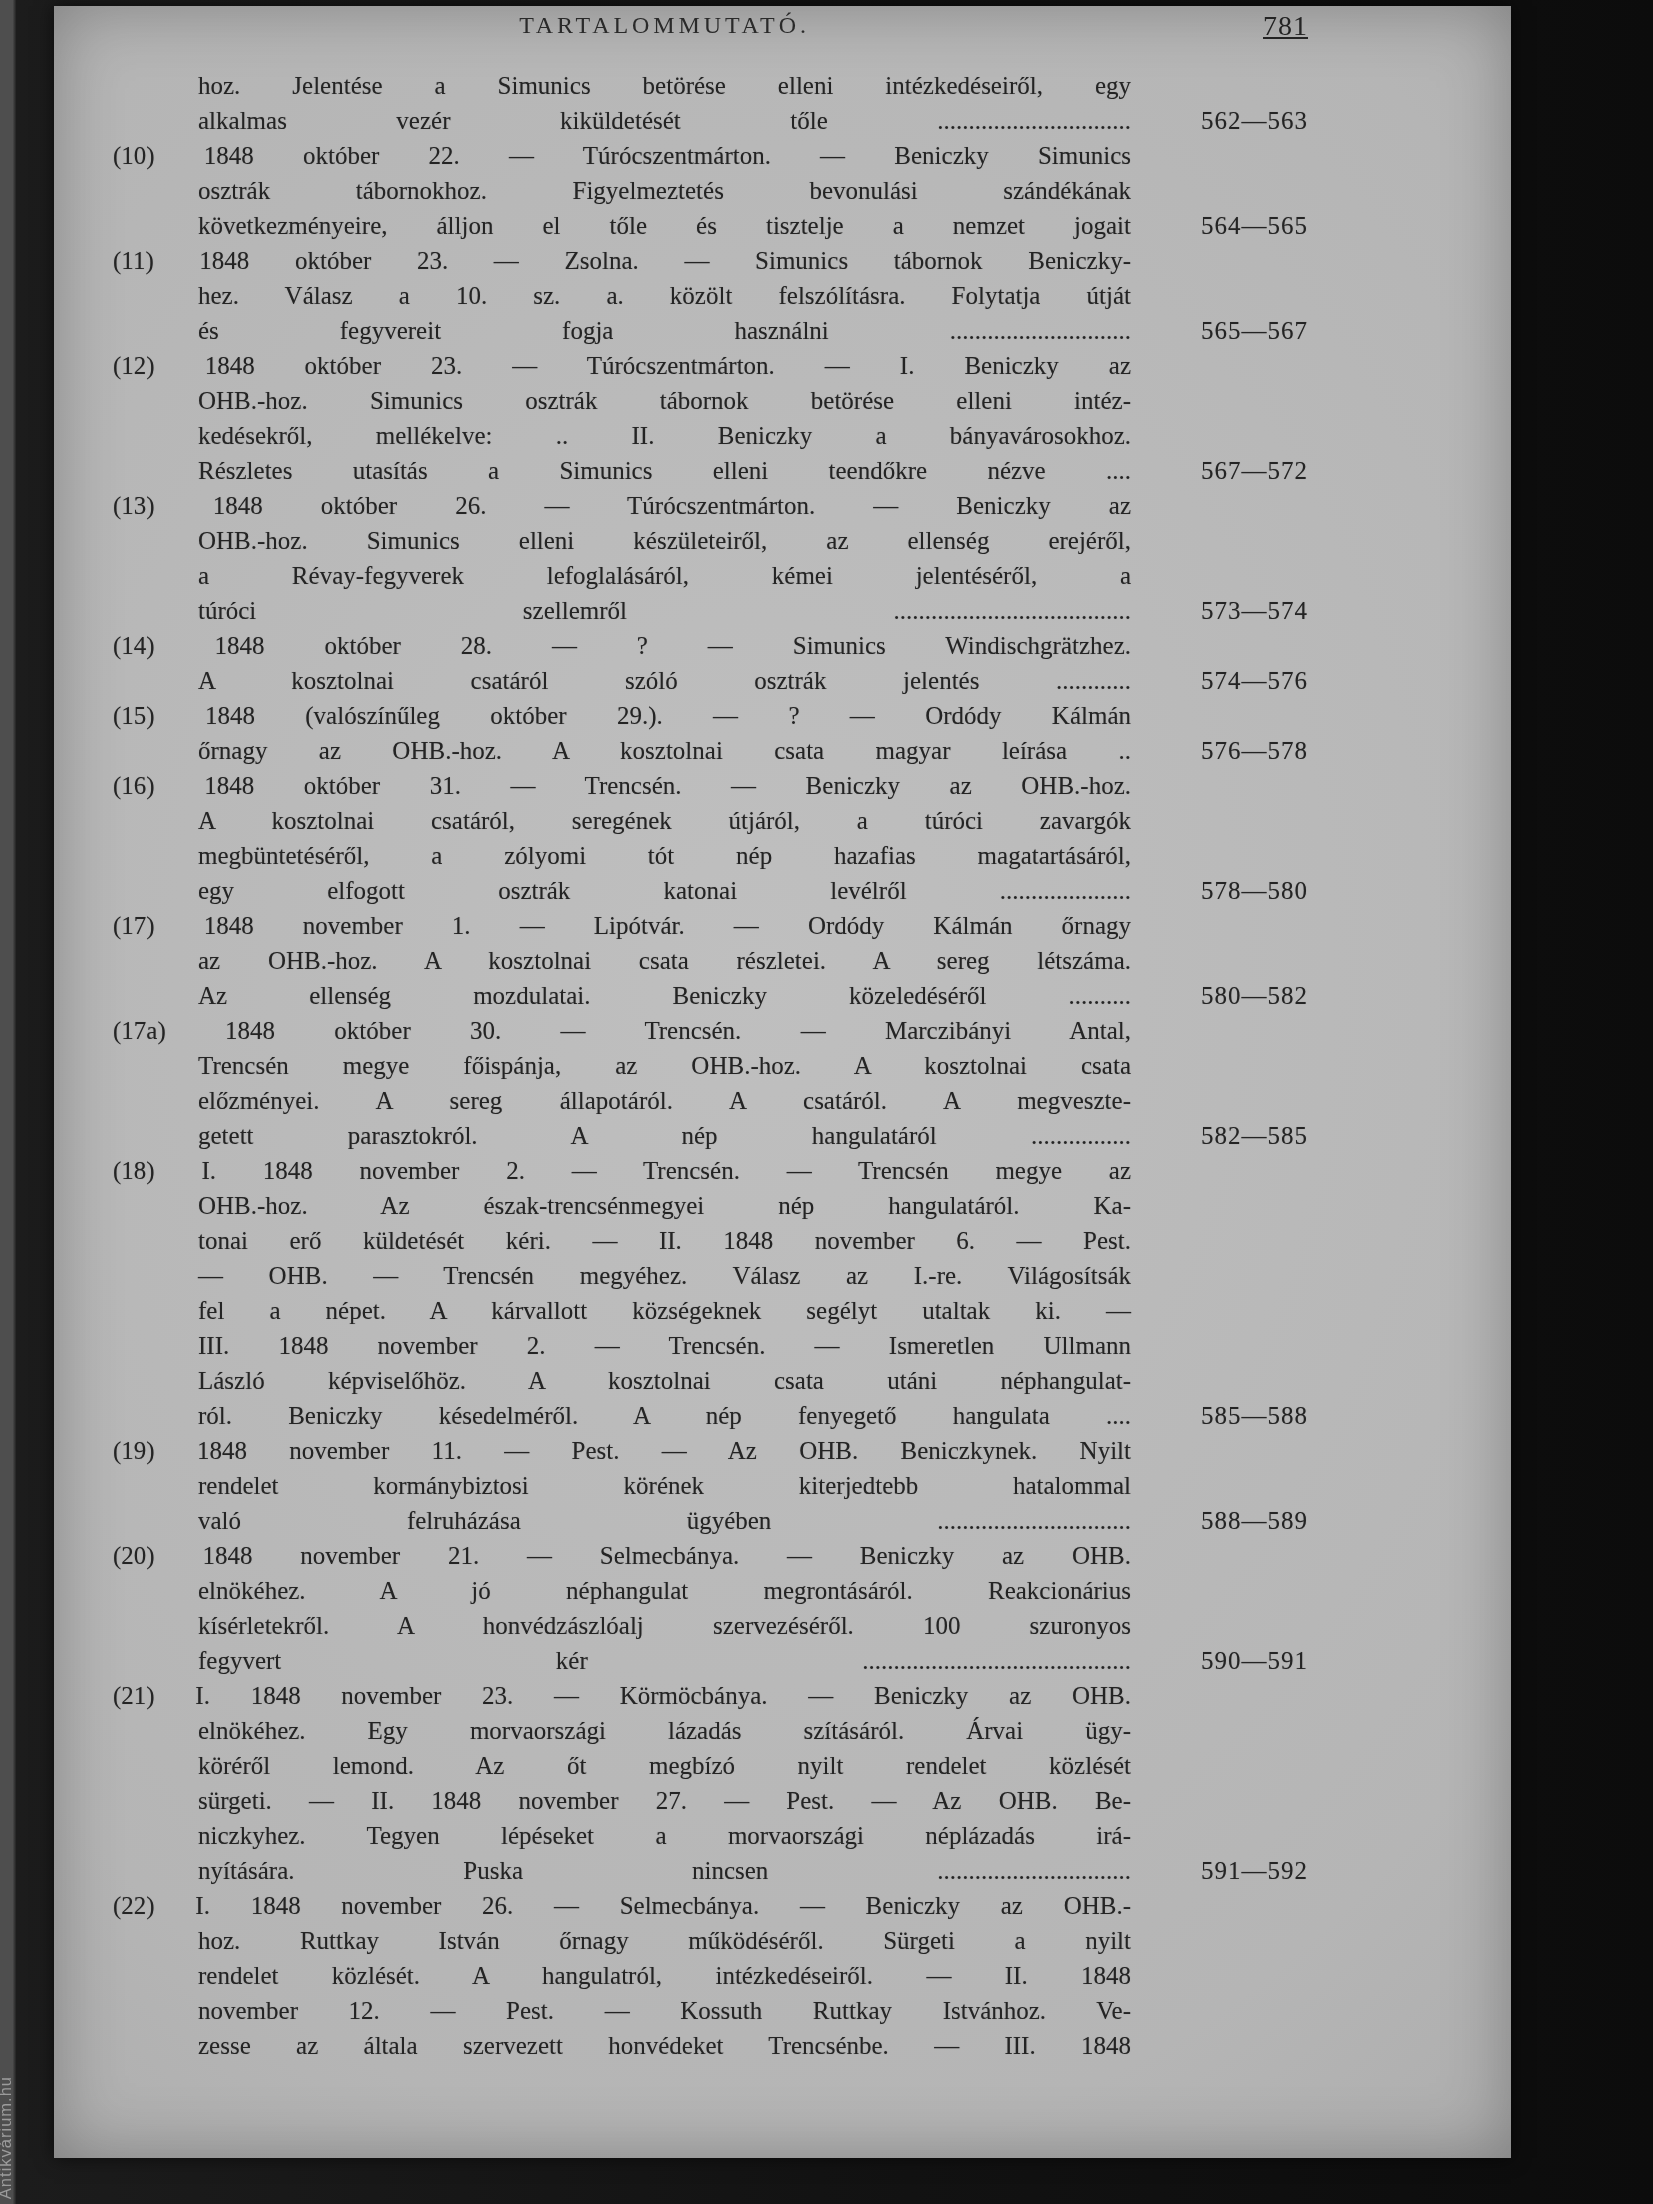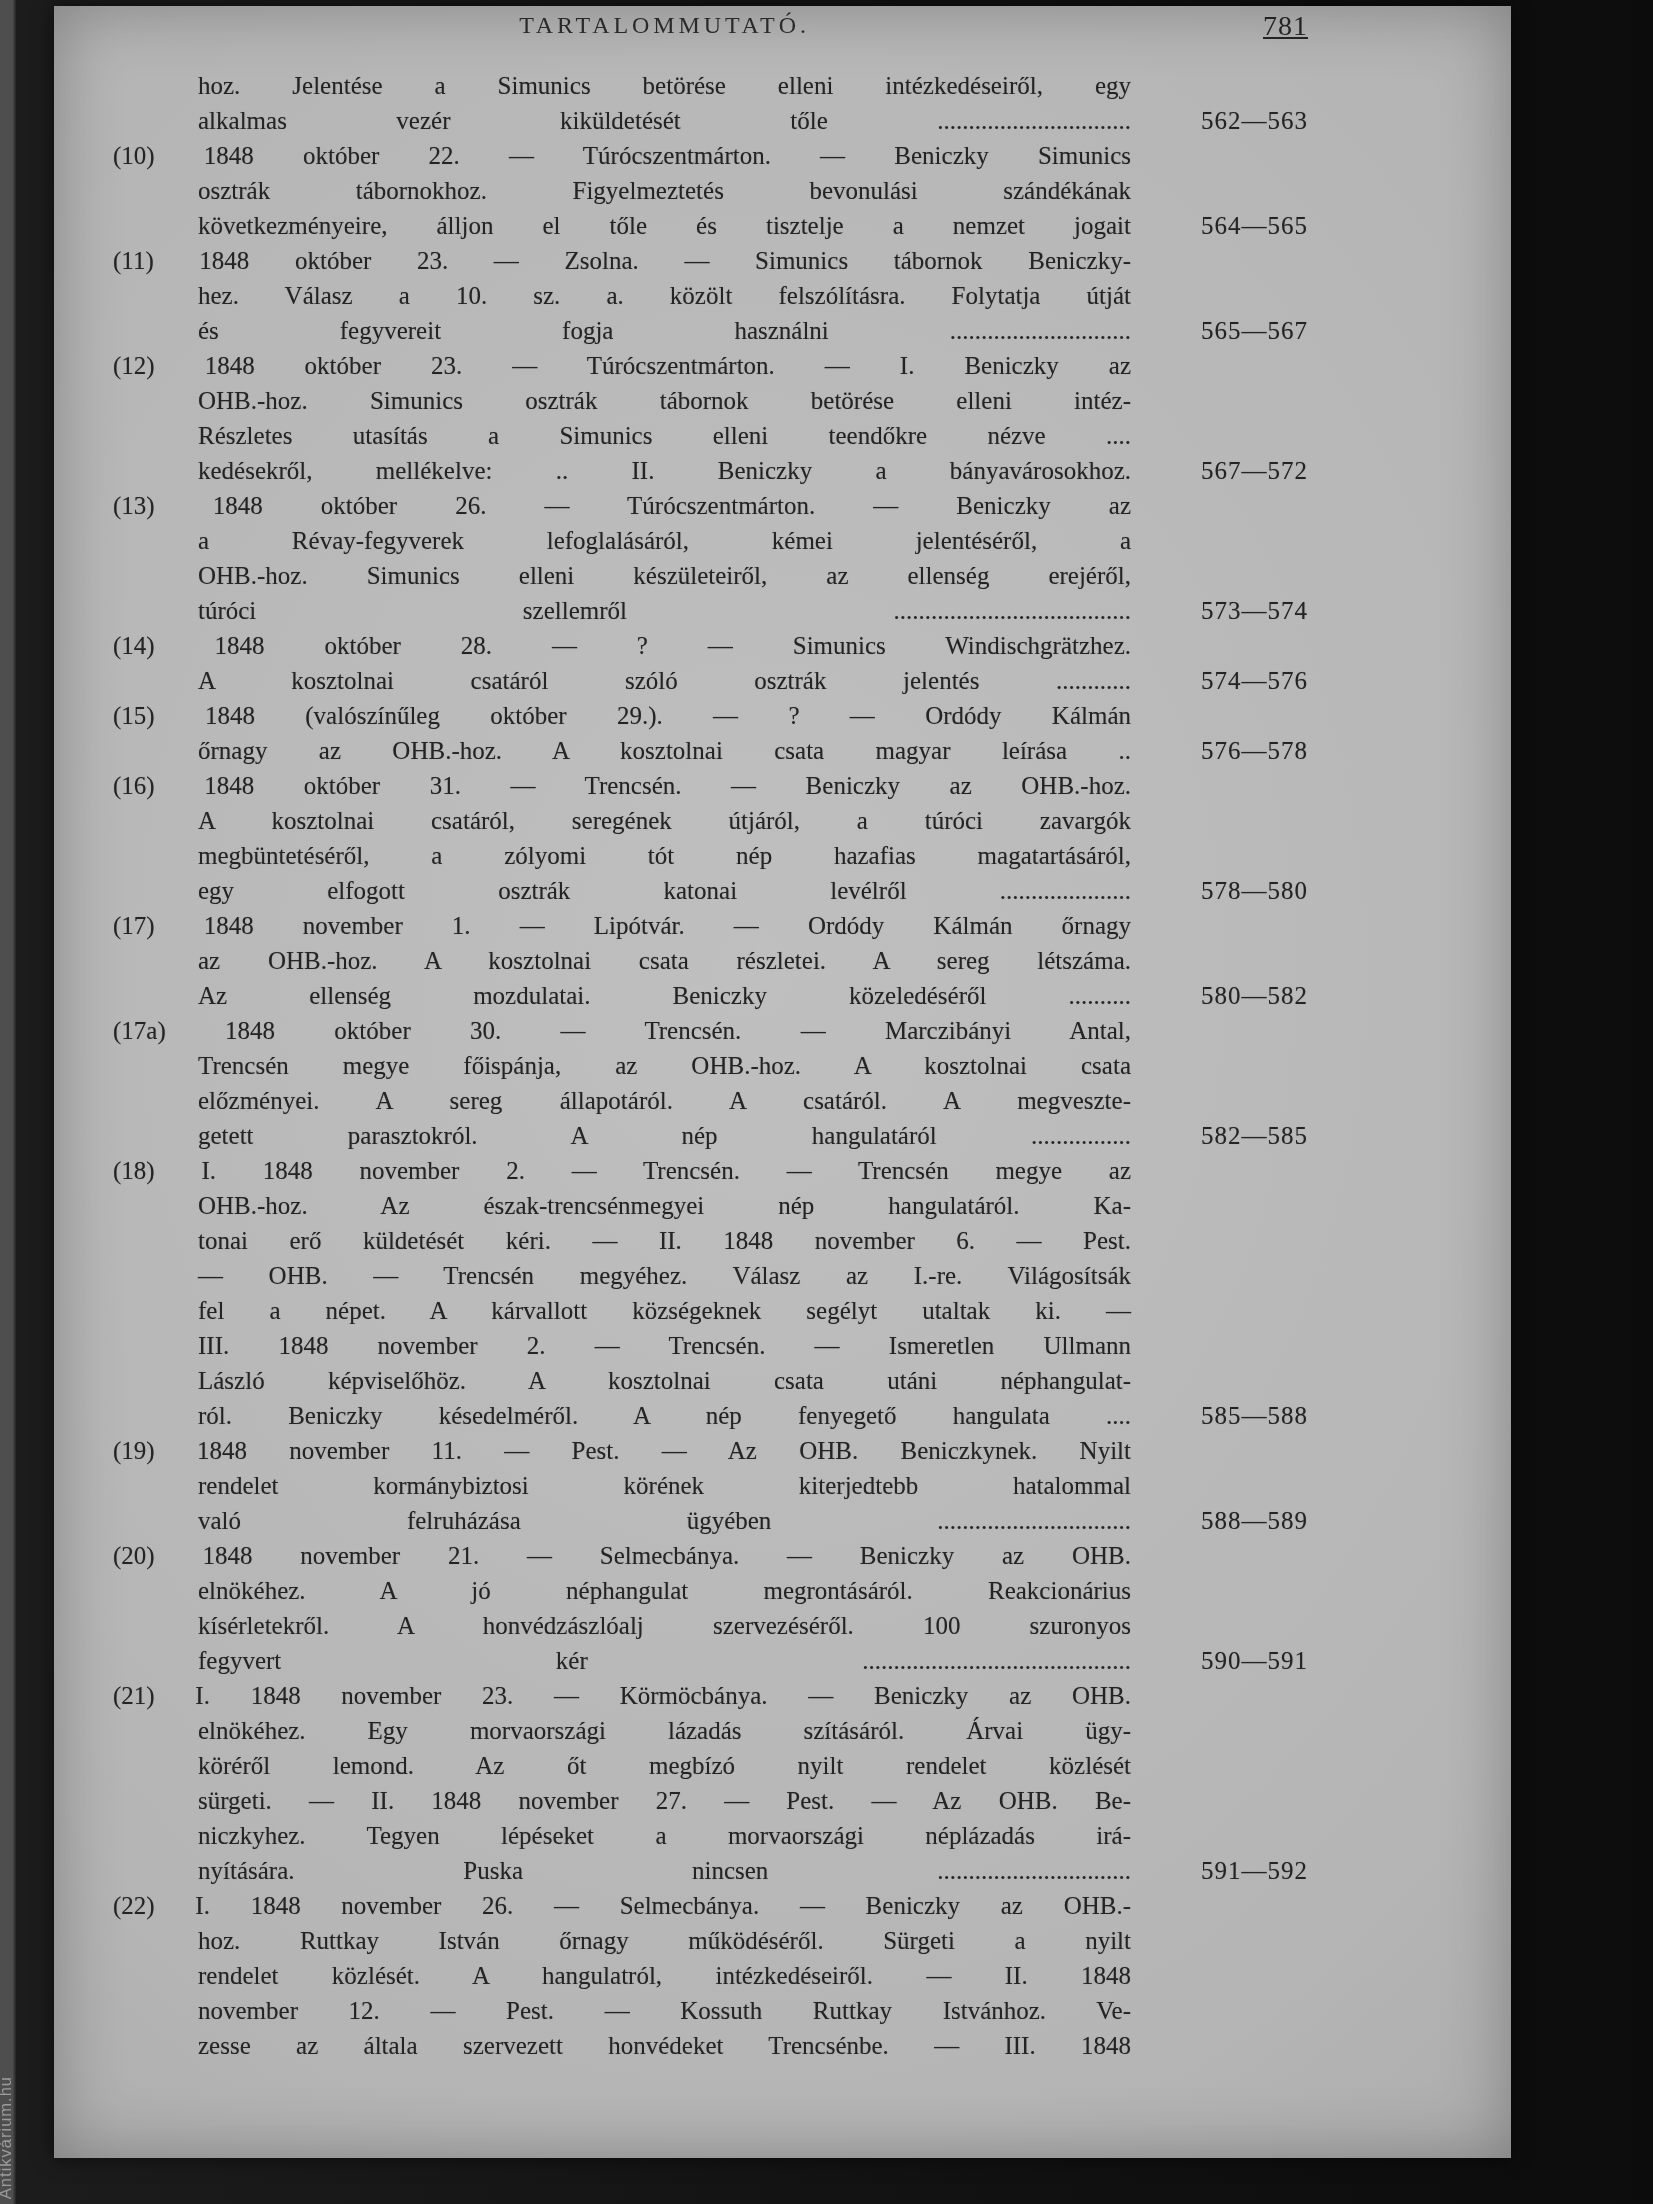--- a/index.html
+++ b/index.html
@@ -105,28 +105,28 @@
           </div>
           <div class="entry">
             <div class="line hang">(11) 1848 október 23. — Zsolna. — Simunics tábornok Beniczky-</div>
             <div class="line">hez. Válasz a 10. sz. a. közölt felszólításra. Folytatja útját</div>
             <div class="line">és fegyvereit fogja használni .............................</div>
             <div class="pages">565—567</div>
           </div>
           <div class="entry">
             <div class="line hang">(12) 1848 október 23. — Túrócszentmárton. — I. Beniczky az</div>
             <div class="line">OHB.-hoz. Simunics osztrák tábornok betörése elleni intéz-</div>
+            <div class="line">kedésekről, mellékelve: .. II. Beniczky a bányavárosokhoz.</div>
             <div class="line">Részletes utasítás a Simunics elleni teendőkre nézve ....</div>
-            <div class="line">kedésekről, mellékelve: .. II. Beniczky a bányavárosokhoz.</div>
             <div class="pages">567—572</div>
           </div>
           <div class="entry">
             <div class="line hang">(13) 1848 október 26. — Túrócszentmárton. — Beniczky az</div>
+            <div class="line">OHB.-hoz. Simunics elleni készületeiről, az ellenség erejéről,</div>
             <div class="line">a Révay-fegyverek lefoglalásáról, kémei jelentéséről, a</div>
-            <div class="line">OHB.-hoz. Simunics elleni készületeiről, az ellenség erejéről,</div>
             <div class="line">túróci szellemről ......................................</div>
             <div class="pages">573—574</div>
           </div>
           <div class="entry">
             <div class="line hang">(14) 1848 október 28. — ? — Simunics Windischgrätzhez.</div>
             <div class="line">A kosztolnai csatáról szóló osztrák jelentés ............</div>
             <div class="pages">574—576</div>
           </div>
           <div class="entry">
             <div class="line hang">(15) 1848 (valószínűleg október 29.). — ? — Ordódy Kálmán</div>

